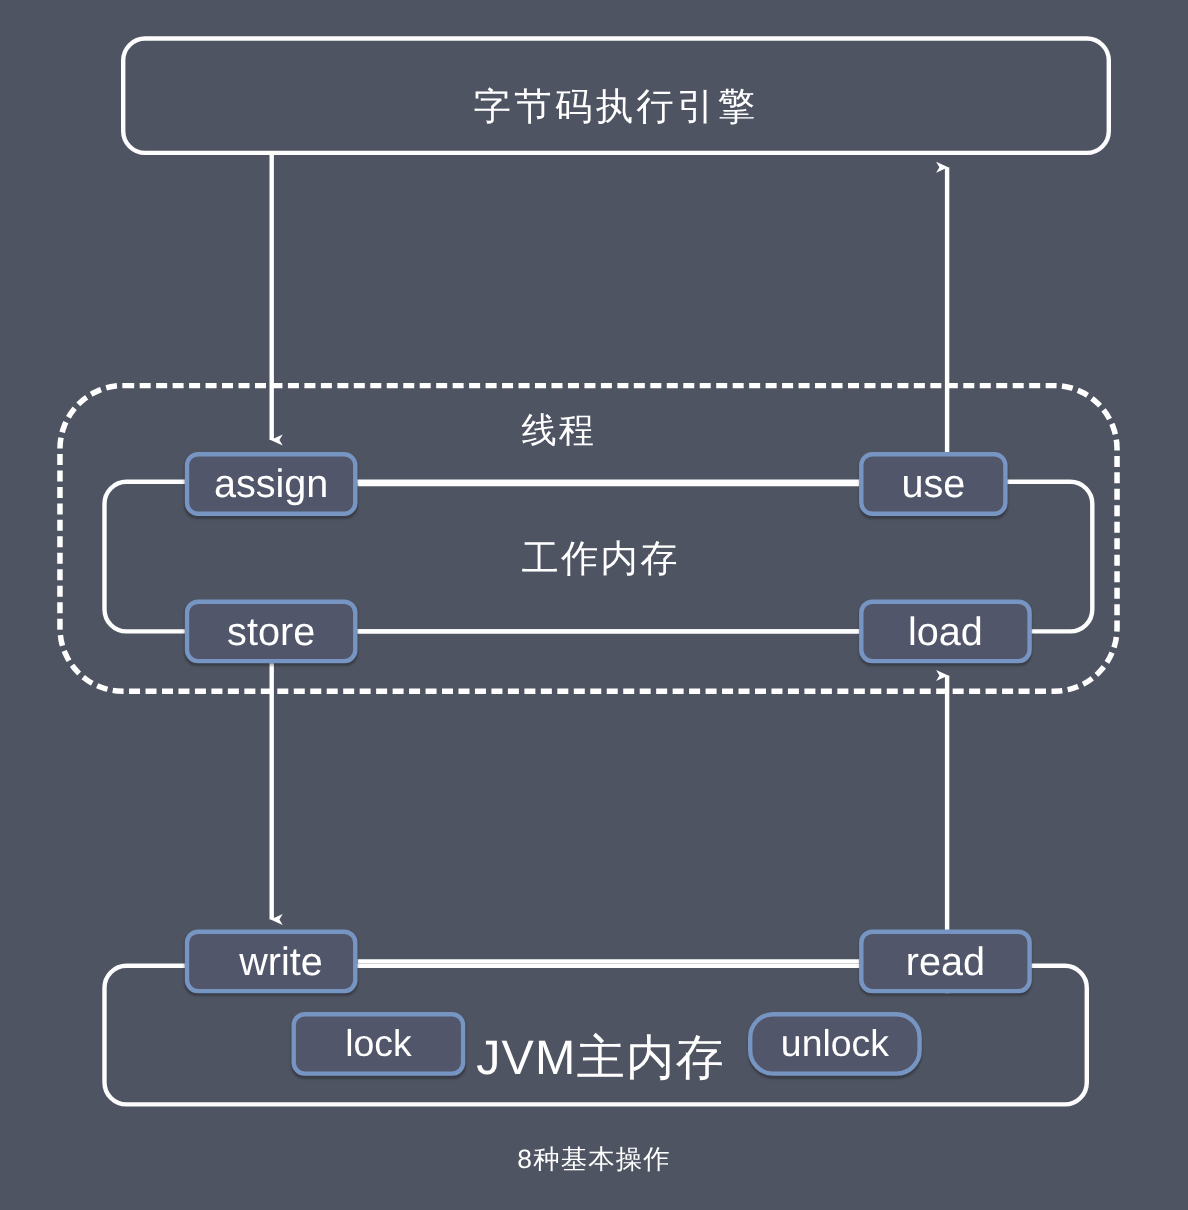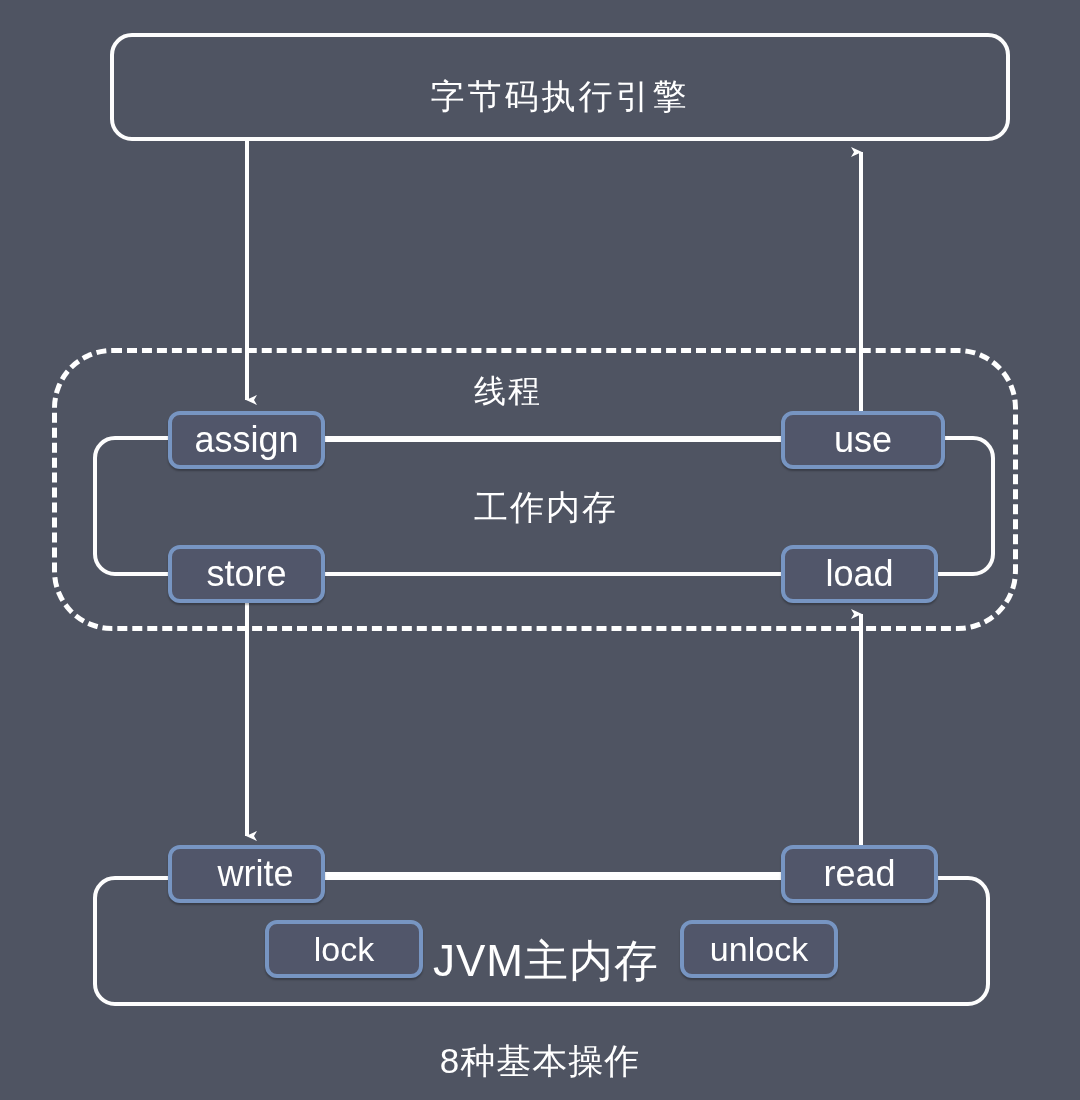--- a/index.html
+++ b/index.html
@@ -61,21 +61,21 @@
   .label {
     position: absolute;
     color: #ffffff;
     white-space: nowrap;
     z-index: 3;
     text-align: center;
   }
   .label-thread  { font-size: 32px; letter-spacing: 2px; }
   .label-working { font-size: 34px; letter-spacing: 2px; }
   .label-main    { font-size: 44px; letter-spacing: 1px; }
-  .label-caption { font-size: 35px; letter-spacing: 1px; }
+  .label-caption { font-size: 24px; letter-spacing: 1px; }
 
   
   .dashed-shell {
     position: absolute;
     box-sizing: border-box;
     border: 5px dashed #ffffff;
     border-radius: 60px;
     z-index: 1;
   }
   
@@ -104,27 +104,27 @@
   
   #main-memory-box {
     left: 93px;
     top: 876px;
     width: 897px;
     height: 130px;
     z-index: 2;
   }
   
   #op-assign { left: 168px; top: 411px; width: 157px; height: 58px; }
-  #op-use    { left: 781px; top: 411px; width: 164px; height: 58px; }
+  #op-use    { left: 781px; top: 411px; width: 135px; height: 58px; }
   #op-store  { left: 168px; top: 545px; width: 157px; height: 58px; }
   #op-load   { left: 781px; top: 545px; width: 157px; height: 58px; }
   #op-write  { left: 168px; top: 845px; width: 157px; height: 58px; padding-left: 18px; }
   #op-read   { left: 781px; top: 845px; width: 157px; height: 58px; }
   #op-lock   { left: 265px; top: 920px; width: 158px; height: 58px; }
-  #op-unlock { left: 680px; top: 920px; width: 158px; height: 58px; }
+  #op-unlock { left: 680px; top: 920px; width: 158px; height: 58px; border-radius: 23px; }
 
   
   #label-thread  { left: 508px; top: 370px; transform: translateX(-50%); }
   #label-working { left: 546px; top: 485px; transform: translateX(-50%); }
   #label-main    { left: 546px; top: 932px; transform: translateX(-50%); }
   #label-caption { left: 540px; top: 1038px; transform: translateX(-50%); }
   #label-engine  { left: 560px; top: 74px; transform: translateX(-50%); font-size: 34px; letter-spacing: 3px; }
 </style>
 </head>
 <body>

